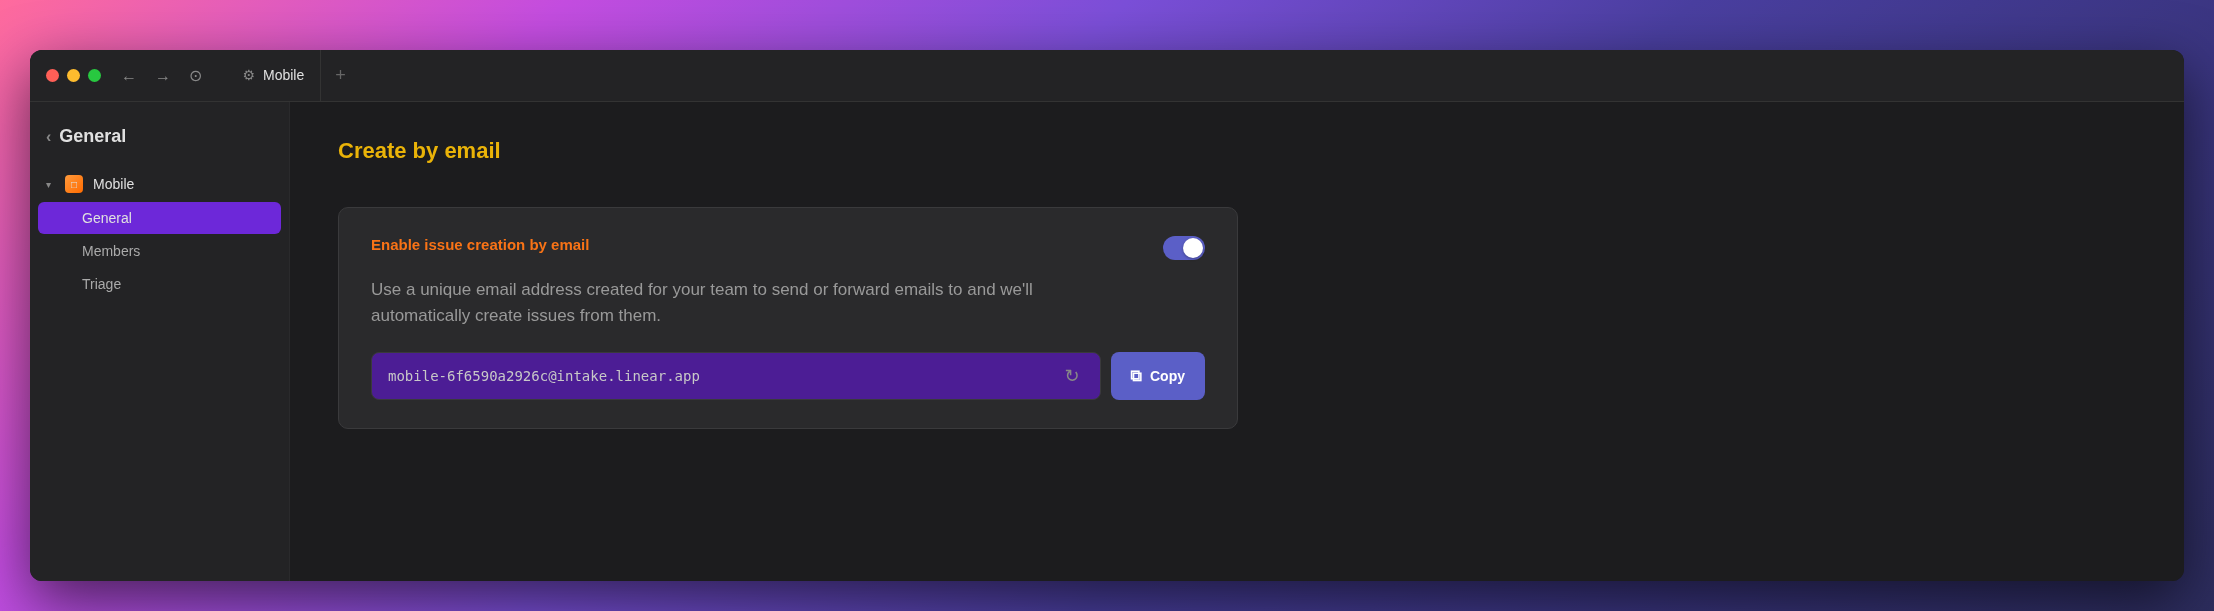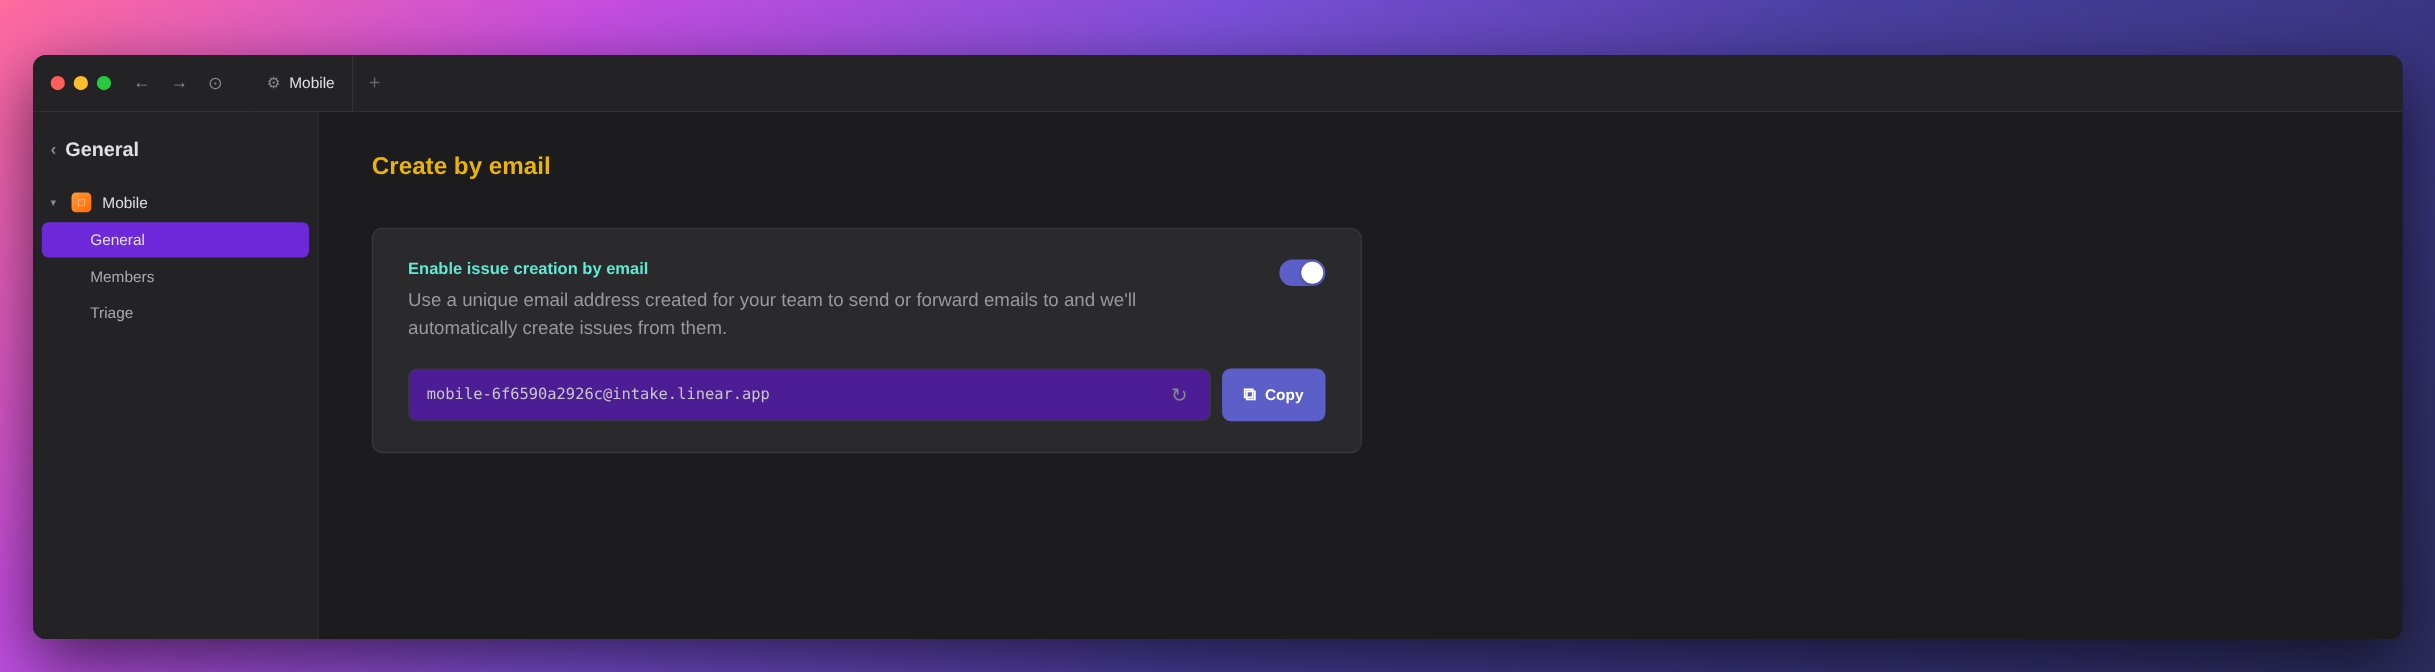--- a/index.html
+++ b/index.html
@@ -222,22 +222,22 @@
     }
 
     .card-text {
       flex: 1;
       margin-right: 24px;
     }
 
     .card-title {
       font-size: 15px;
       font-weight: 600;
-      color: #5eead4;
-      margin-bottom: 7px;
+      color: #f97316;
+      margin-bottom: 24px;
     }
 
     .card-description {
       font-size: 17px;
       color: #999;
       line-height: 1.5;
       max-width: 680px;
     }
 
     

